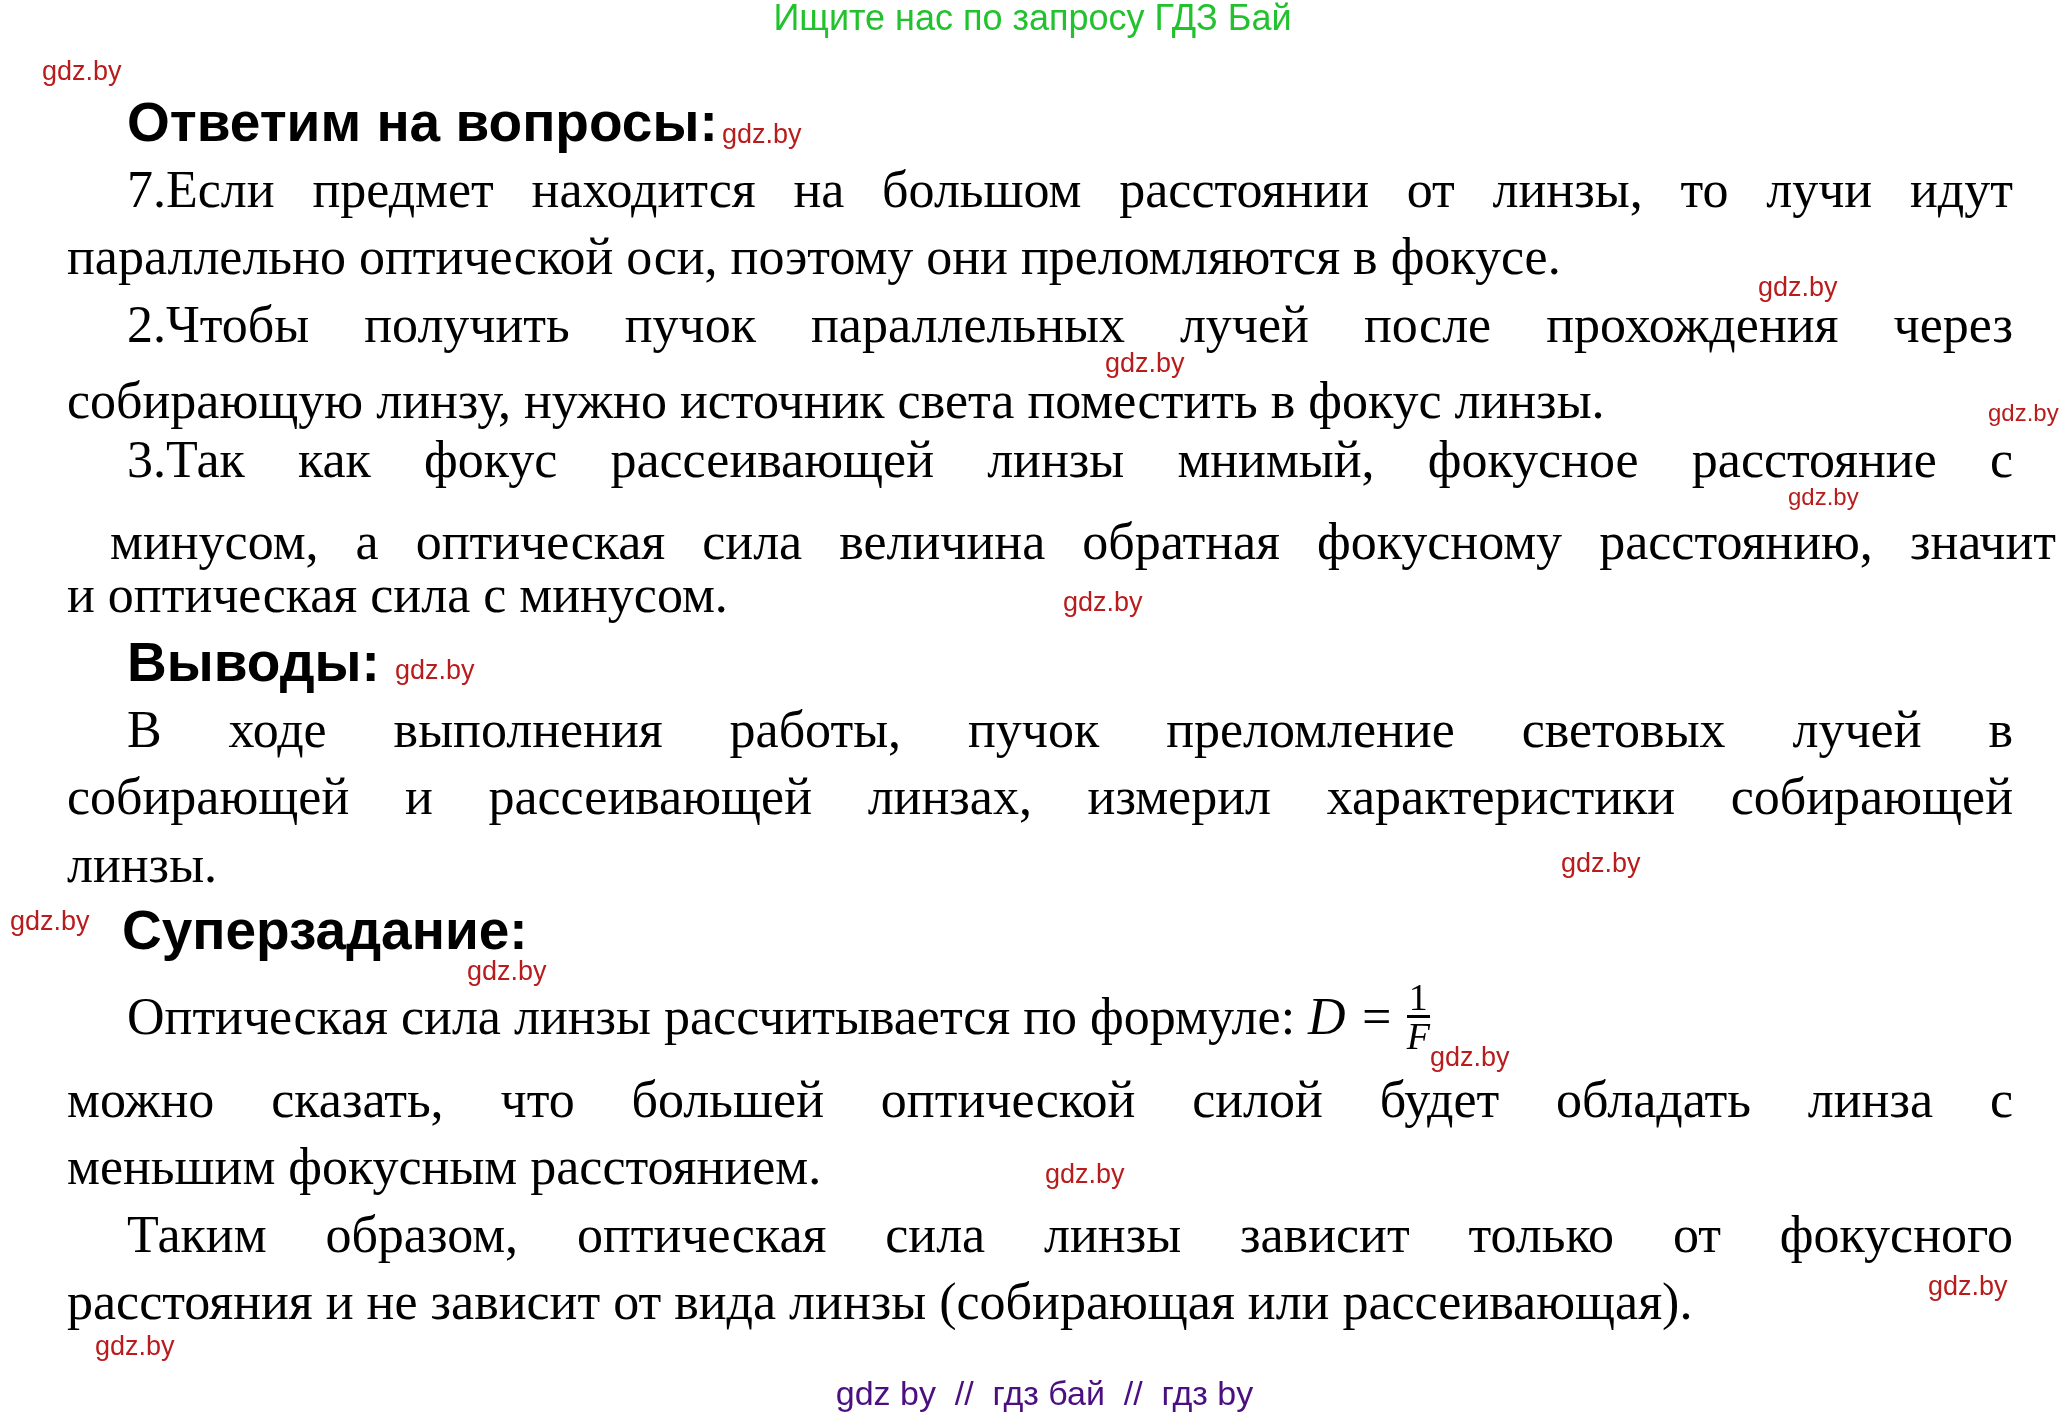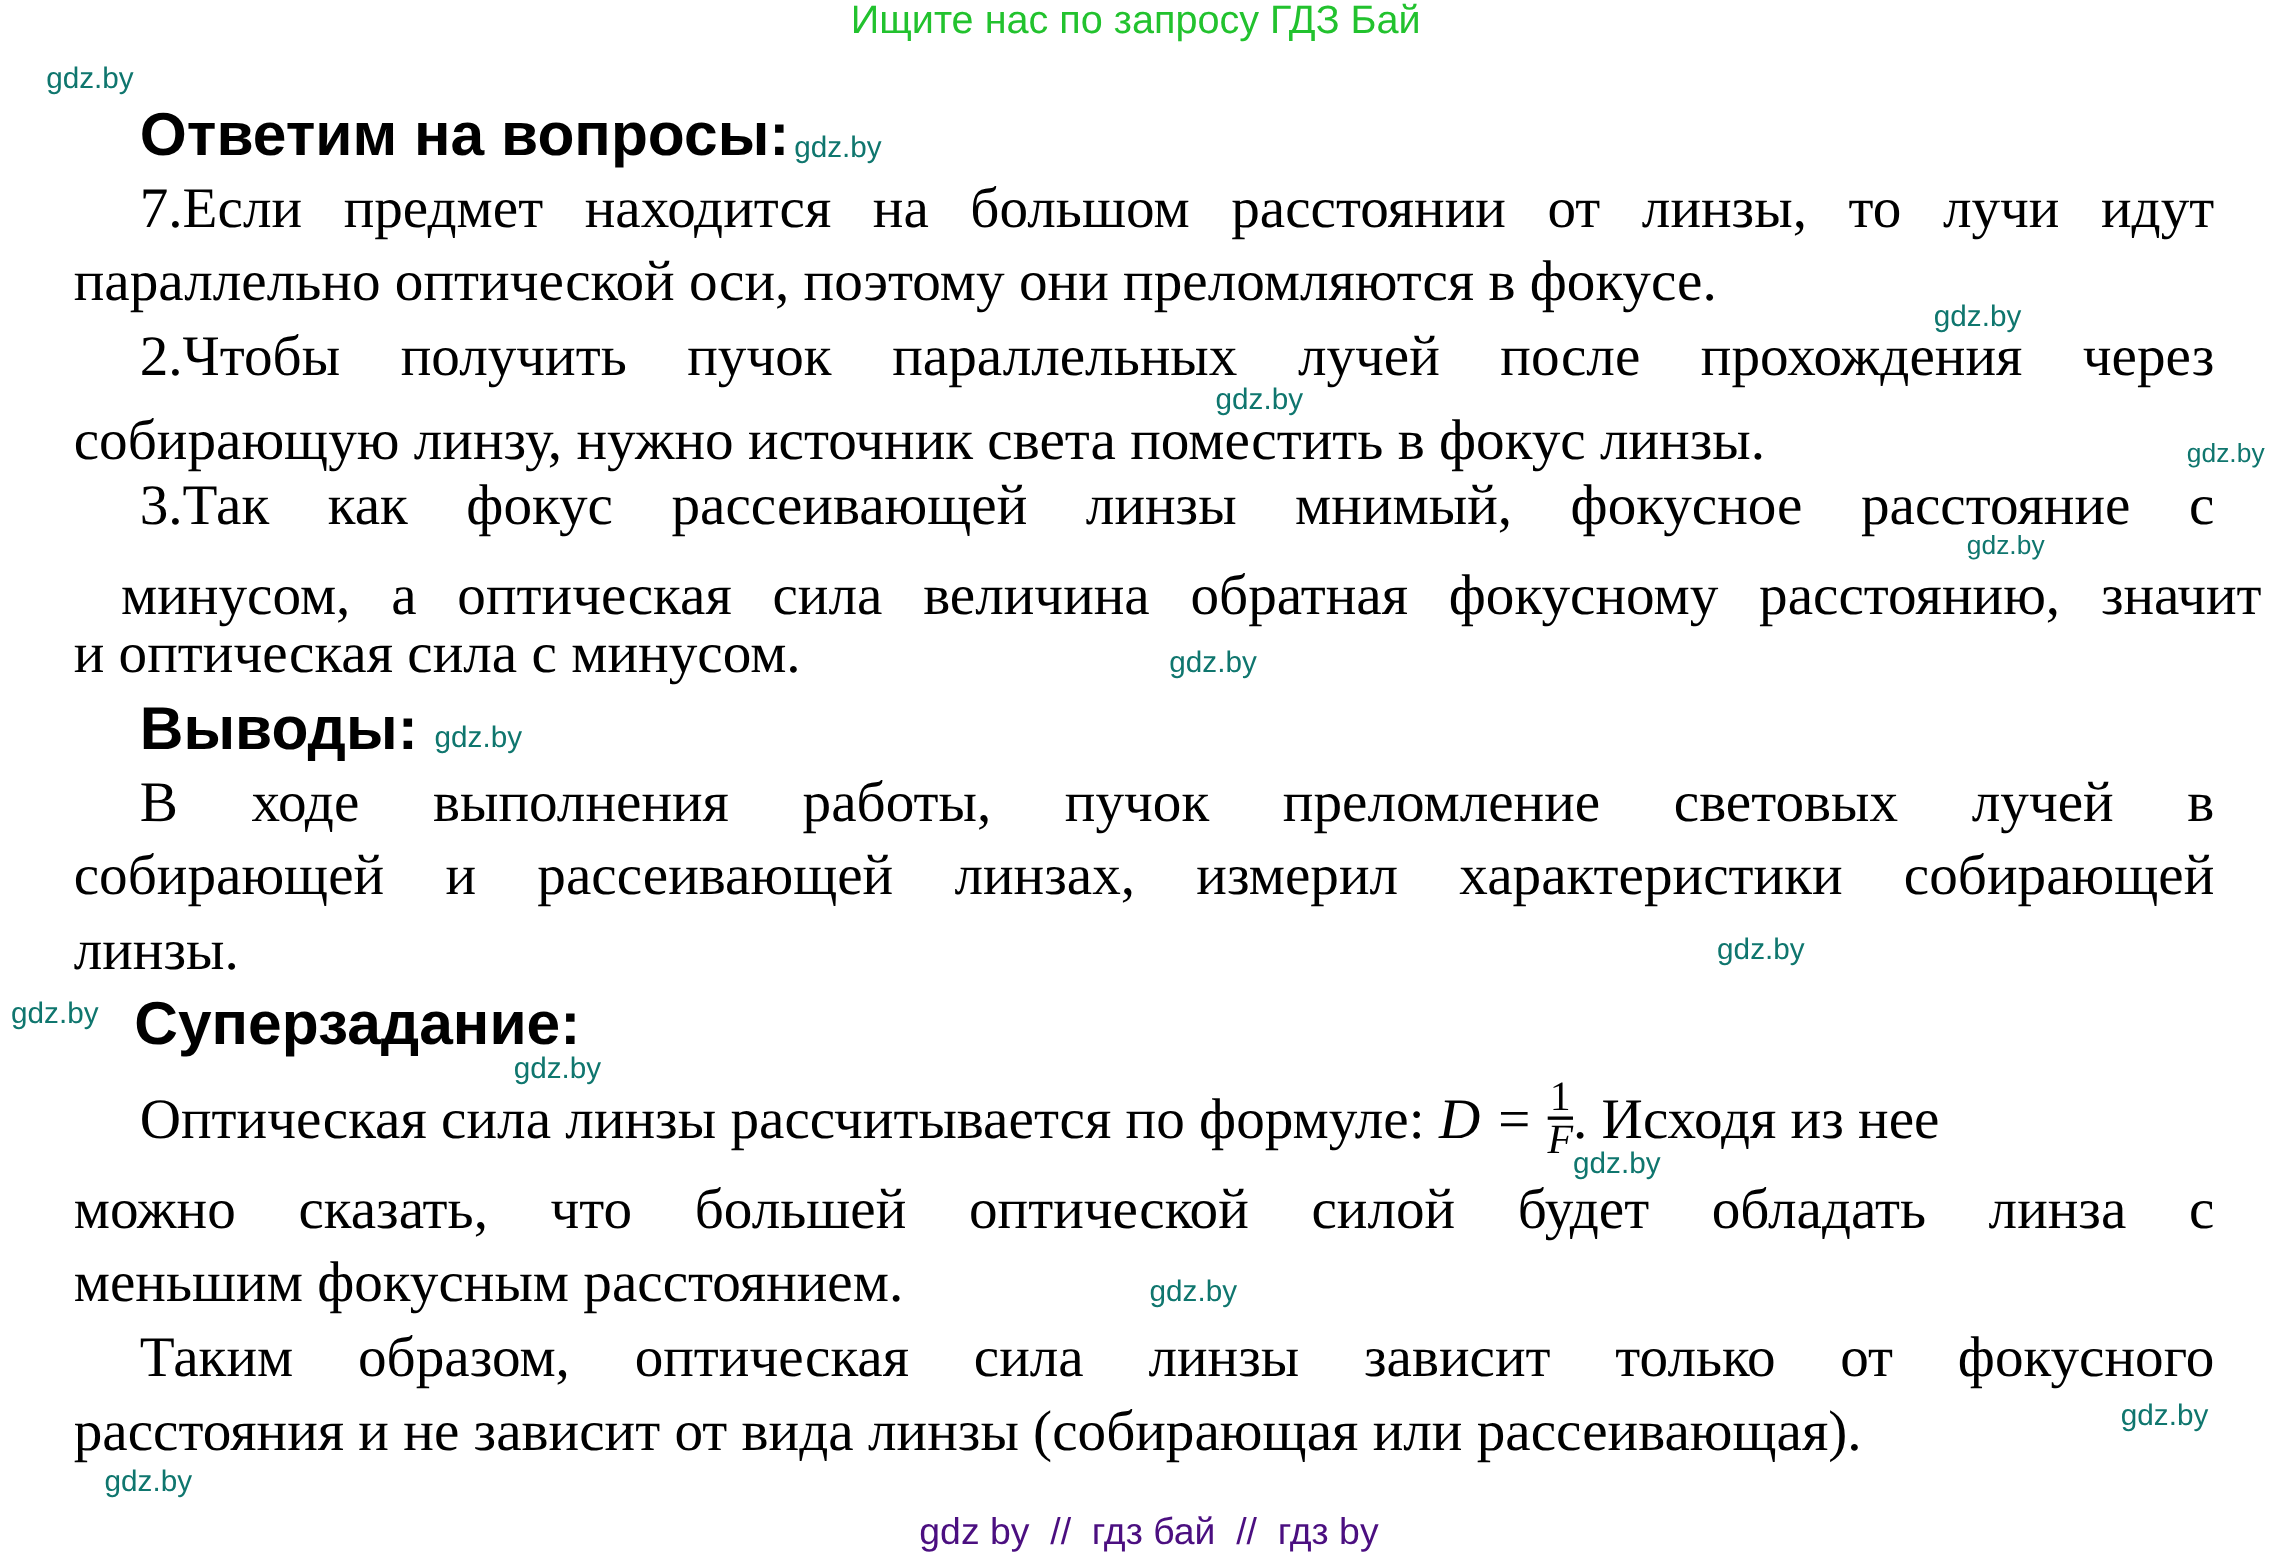--- a/index.html
+++ b/index.html
@@ -1,19 +1,19 @@
 <!DOCTYPE html>
 <html><head>
 <meta charset="utf-8">
 <style>
   html, body { margin: 0; padding: 0; background: #ffffff; }
   body { width: 2065px; height: 1414px; position: relative; overflow: hidden; }
   .abs { position: absolute; white-space: nowrap; }
   .banner { top: -4px; left: 0; width: 2065px; text-align: center; font-family: "Liberation Sans", sans-serif; font-size: 36px; color: #22c22e; line-height: 44px; }
-  .wm { font-family: "Liberation Sans", sans-serif; font-size: 27px; color: #0f766e; line-height: 30px; }
+  .wm { font-family: "Liberation Sans", sans-serif; font-size: 27px; color: #b91c1c; line-height: 30px; }
   .hd { font-family: Liberation Sans, sans-serif; font-weight: bold; font-size: 55px; color: #000; line-height: 60px; }
   .ln { font-family: "Liberation Serif", serif; font-size: 52px; color: #000; line-height: 60px; left: 67px; width: 1946px; text-align: justify; text-align-last: justify; }
   .ln.last { text-align-last: left; }
   .ln.ind { left: 127px; width: 1886px; }
   .footer { top: 1372px; left: 0; width: 2065px; text-align: center; font-family: "Liberation Sans", sans-serif; font-size: 34px; color: #4b0f80; line-height: 42px; }
   .frac { display: inline-block; vertical-align: middle; text-align: center; font-family: "Liberation Serif", serif; font-style: italic; font-size: 38px; line-height: 36px; position: relative; top: -6px; }
   .frac .num { display: block; font-style: normal; border-bottom: 3px solid #000; padding: 0 2px; }
   .frac .den { display: block; }
   .mi { font-family: "Liberation Serif", serif; font-style: italic; }
 </style>
@@ -47,20 +47,20 @@
 <div class="abs ln" style="top:512px;margin-left:43px;">минусом, а оптическая сила величина обратная фокусному расстоянию, значит</div>
 <div class="abs ln last" style="top:565px;">и оптическая сила с минусом.</div>
 
 <div class="abs hd" style="left:127px;top:632px;">Выводы:</div>
 <div class="abs ln ind" style="top:700px;">В ходе выполнения работы, пучок преломление световых лучей в</div>
 <div class="abs ln" style="top:767px;">собирающей и рассеивающей линзах, измерил характеристики собирающей</div>
 <div class="abs ln last" style="top:835px;">линзы.</div>
 
 <div class="abs hd" style="left:122px;top:900px;">Суперзадание:</div>
 <div class="abs ln ind" style="top:985px;text-align-last:left;">
-  <span>Оптическая сила линзы рассчитывается по формуле: </span><span class="mi">D</span><span class="mi"> = </span><span class="frac"><span class="num">1</span><span class="den">F</span></span><span>. Исходя из нее</span>
+  <span>Оптическая сила линзы рассчитывается по формуле: </span><span class="mi">D</span><span class="mi"> = </span><span class="frac"><span class="num">1</span><span class="den">F</span></span>
 </div>
 <div class="abs ln" style="top:1070px;">можно сказать, что большей оптической силой будет обладать линза с</div>
 <div class="abs ln last" style="top:1137px;">меньшим фокусным расстоянием.</div>
 <div class="abs ln ind" style="top:1205px;">Таким образом, оптическая сила линзы зависит только от фокусного</div>
 <div class="abs ln last" style="top:1272px;">расстояния и не зависит от вида линзы (собирающая или рассеивающая).</div>
 
 <div class="abs footer" style="white-space:pre;padding-left:12px;">gdz by  //  гдз бай  //  гдз by</div>
 
 </body></html>

